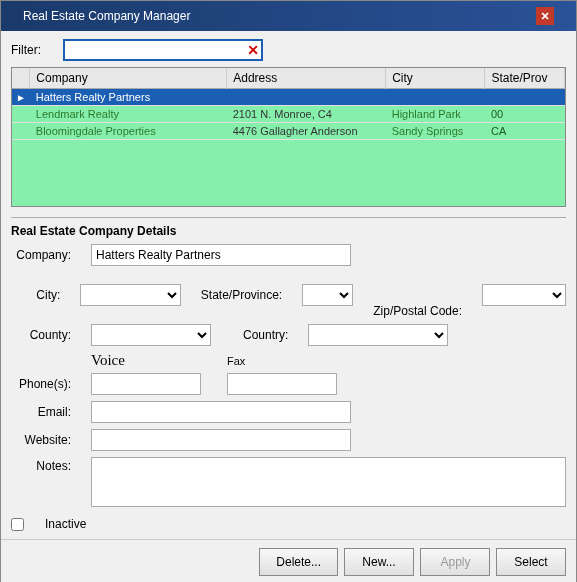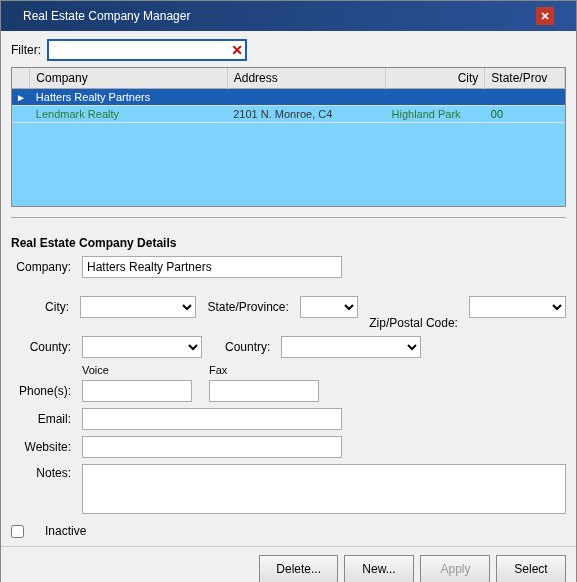--- a/index.html
+++ b/index.html
@@ -46,21 +46,21 @@
     }
     .content {
       padding: 8px 10px;
       display: flex;
       flex-direction: column;
       gap: 6px;
     }
     .filter-row {
       display: flex;
       align-items: center;
-      gap: 6px;
+      gap: 22px;
     }
     .filter-label {
       font-size: 12px;
     }
     .filter-input-wrap {
       position: relative;
       display: flex;
       align-items: center;
     }
     .filter-input {
@@ -78,21 +78,21 @@
       border: none;
       color: #cc0000;
       font-size: 14px;
       cursor: pointer;
       font-weight: bold;
       line-height: 1;
       padding: 0 2px;
     }
     .table-container {
       border: 1px solid #888;
-      background: #7dd3fc;
+      background: #86efac;
       height: 140px;
       overflow-y: auto;
       overflow-x: hidden;
     }
     table {
       width: 100%;
       border-collapse: collapse;
       font-size: 11px;
     }
     thead tr {
@@ -103,21 +103,21 @@
       text-align: left;
       padding: 3px 6px;
       font-weight: normal;
       border-right: 1px solid #ccc;
       font-size: 12px;
       color: #000;
     }
     thead th:first-child { width: 18px; padding: 3px 2px; }
     thead th:nth-child(2) { width: 200px; }
     thead th:nth-child(3) { width: 160px; }
-    thead th:nth-child(4) { width: 100px; text-align: right; }
+    thead th:nth-child(4) { width: 100px; }
     thead th:nth-child(5) { width: 80px; margin-left: 27px; }
     tbody tr {
       border-bottom: 1px solid #e0e0e0;
     }
     tbody tr.selected {
       background: #1a5fb4;
       color: white;
     }
     tbody tr.selected td { color: white; }
     tbody td {
@@ -137,40 +137,40 @@
     .row-arrow { color: #333; font-size: 10px; }
     .selected .row-arrow { color: white; }
     .text-green { color: #2d7a2d; }
     .text-darkgreen { color: #1a5c1a; }
     .section-title {
       font-size: 12px;
       font-weight: bold;
       color: #000;
       margin-top: 4px;
       border-top: 1px solid #aaa;
-      padding-top: 18px;
+      padding-top: 6px;
     }
     .form-label {
       text-align: right;
       color: #000;
       font-size: 12px;
       white-space: nowrap;
     }
     .form-input {
       border: 1px solid #aaa;
       padding: 2px 4px;
       font-size: 12px;
       height: 22px;
       outline: none;
       background: white;
     }
     .form-row {
       display: flex;
       align-items: center;
-      gap: 11px;
+      gap: 20px;
     }
     .form-select {
       border: 1px solid #aaa;
       padding: 2px 4px;
       font-size: 12px;
       height: 22px;
       background: white;
       cursor: pointer;
       outline: none;
     }
@@ -265,20 +265,27 @@
       <td class=""></td>
       <td class=""></td>
     </tr>
             <tr>
       <td><span class="row-arrow"></span></td>
       <td class="text-green">Lendmark Realty</td>
       <td>2101 N. Monroe, C4</td>
       <td class="text-green">Highland Park</td>
       <td class="text-darkgreen">00</td>
     </tr>
+            <tr>
+      <td><span class="row-arrow"></span></td>
+      <td class="text-green">Bloomingdale Properties</td>
+      <td>4476 Gallagher Anderson</td>
+      <td class="text-green">Sandy Springs</td>
+      <td class="text-darkgreen">CA</td>
+    </tr>
           </tbody>
       </table>
     </div>
 
     <div class="section-title">Real Estate Company Details</div>
 
     <div class="form-row">
       <span class="form-label" style="width:60px;">Company:</span>
       <input class="form-input" style="width: 260px;" type="text" value="Hatters Realty Partners">
     </div>
@@ -305,21 +312,21 @@
         <option value=""></option>
       </select>
       <span class="form-label country-label" style="margin-left:12px;">Country:</span>
       <select class="form-select country-select" style="width:140px;">
         <option value=""></option>
       </select>
     </div>
 
     <div class="form-row" style="margin-bottom:-2px;">
       <span style="width:60px;"></span>
-      <span style="width:110px; font-size:11px;">Voice</span>
+      <span style="width:110px; font-size:15px;font-family:Liberation Serif, serif;">Voice</span>
       <span style="margin-left:6px; width:110px; font-size:11px;">Fax</span>
     </div>
 
     <div class="form-row">
       <span class="form-label" style="width:60px;">Phone(s):</span>
       <input class="form-input phone-input" type="text" style="">
       <input class="form-input phone-input" style="margin-left: 6px;" type="text">
     </div>
 
     <div class="form-row">

